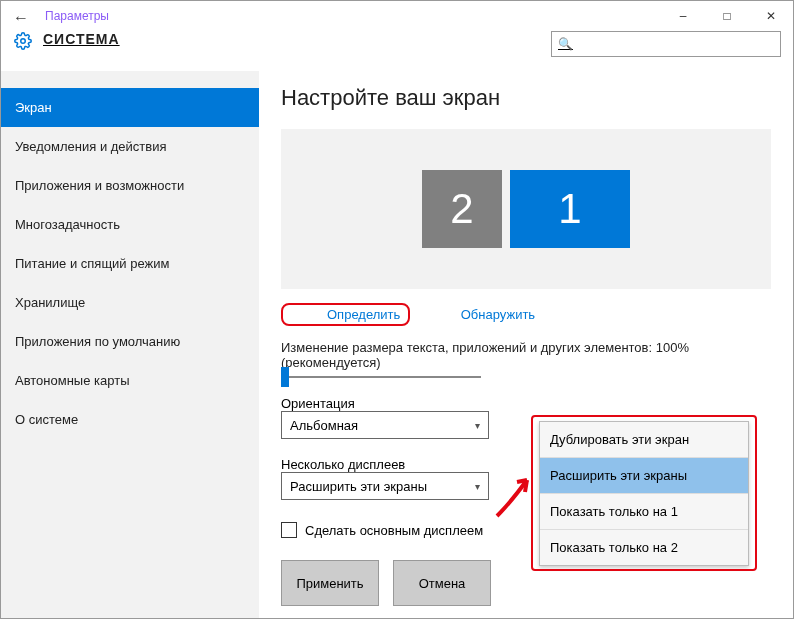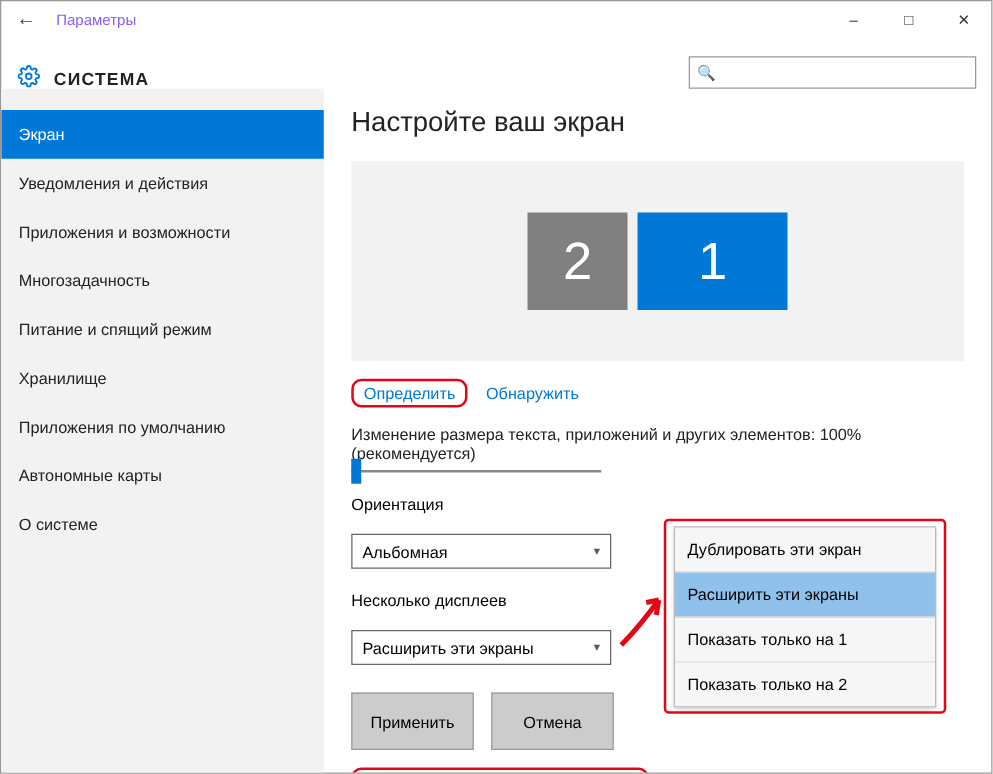--- a/index.html
+++ b/index.html
@@ -6,21 +6,21 @@
   body { font-family: "Segoe UI", Tahoma, sans-serif; font-size: 13px; color: #000; background: #fff; width: 794px; height: 619px; overflow: hidden; position: relative; border: 1px solid #999; }
 
   
   .titlebar { height: 30px; display: flex; align-items: center; padding-left: 8px; }
   .titlebar .back { width: 24px; height: 24px; display:flex; align-items:center; justify-content:center; font-size:16px; color:#444; }
   .titlebar .title { margin-left: 12px; font-size: 12px; color:#8b5cf6; }
   .titlebar .winbtns { margin-left:auto; display:flex; }
   .titlebar .winbtns div { width:44px; height:30px; display:flex; align-items:center; justify-content:center; color:#333; font-size:12px; }
 
   
-  .header { height: 40px; display:flex; align-items:flex-end; padding: 0 12px; }
+  .header { height: 40px; display:flex; align-items:flex-start; padding: 0 12px; text-decoration: underline; }
   .header .gear { width:20px; height:20px; display:flex; align-items:center; justify-content:center; color:#0078d7; font-size:16px; }
   .header .section { margin-left:10px; font-size:14px; letter-spacing:1px; font-weight:600; color:#222; }
   .header .search { margin-left:auto; width:230px; height:26px; border:1px solid #999; display:flex; align-items:center; padding:0 6px; background:#fff; }
   .header .search input { border:none; outline:none; width:100%; font-size:12px; color:#666; background:transparent; }
   .header .search .sicon { color:#666; font-size:12px; }
 
   
   .cols { display:flex; height: calc(619px - 70px); }
   .sidebar { width:258px; background:#f2f2f2; border-top:0; padding-top:17px; }
   .sidebar .item { padding:12px 14px; font-size:13px; color:#222; cursor:pointer; }
@@ -28,30 +28,30 @@
 
   .content { flex:1; padding: 14px 22px; position:relative; }
   h1.page-title { font-size:22px; font-weight:400; margin-bottom:18px; color:#222; }
 
   .display-preview { background:#f2f2f2; height:160px; display:flex; align-items:center; justify-content:center; gap:8px; }
   .monitor { display:flex; align-items:center; justify-content:center; font-size:42px; font-weight:300; }
   .monitor.m2 { width:80px; height:78px; background:#808080; color:#fff; }
   .monitor.m1 { width:120px; height:78px; background:#0078d7; color:#fff; }
 
   .links-row { margin-top:14px; }
-  .links-row .link { color:#0078d7; font-size:13px; cursor:pointer; display:inline-block; }
+  .links-row .link { color:#0078d7; font-size:13px; cursor:pointer; display:inline-block;margin-left:36px; }
   .highlight-red { border:2px solid #e30613; border-radius:8px; padding:2px 8px; display:inline-block; }
 
   .label-row { margin-top:14px; font-size:13px; color:#222; }
   .slider-wrap { margin-top:6px; }
   .slider-track { width:200px; height:2px; background:#888; position:relative; }
   .slider-thumb { position:absolute; left:0; top:-9px; width:8px; height:20px; background:#0078d7; }
 
   .form-label { margin-top:18px; font-size:13px; }
-  .select-box { margin-top:16px; width:208px; height:28px; border:1px solid #666; display:flex; align-items:center; padding:0 8px; justify-content:space-between; font-size:13px; background:#fff; }
+  .select-box { margin-top:0; width:208px; height:28px; border:1px solid #666; display:flex; align-items:center; padding:0 8px; justify-content:space-between; font-size:13px; background:#fff; }
   .select-box .chev { font-size:10px; color:#555; }
 
   .checkbox-row { margin-top:22px; display:flex; align-items:center; gap:8px; }
   .checkbox-row .cb { width:16px; height:16px; border:1px solid #333; }
 
   .button-row { margin-top:22px; display:flex; gap:14px; }
   .btn { min-width:98px; height:46px; background:#ccc; border:1px solid #999; display:flex; align-items:center; justify-content:center; font-size:13px; cursor:pointer; padding:0 14px; }
 
   .adv-link-wrap { margin-top:14px; }
 
@@ -133,20 +133,24 @@
       <span>Альбомная</span>
       <span class="chev">▾</span>
     </div>
 
     <div class="form-label">Несколько дисплеев</div>
     <div class="select-box">
       <span>Расширить эти экраны</span>
       <span class="chev">▾</span>
     </div>
 
+    <div class="checkbox-row">
+      <div class="cb"></div>
+      <span>Сделать основным дисплеем</span>
+    </div>
 
     <div class="button-row">
       <div class="btn">Применить</div>
       <div class="btn">Отмена</div>
     </div>
 
     <div class="adv-link-wrap">
       <span class="highlight-red">
         <span class="link">Дополнительные параметры экрана</span>
       </span>

